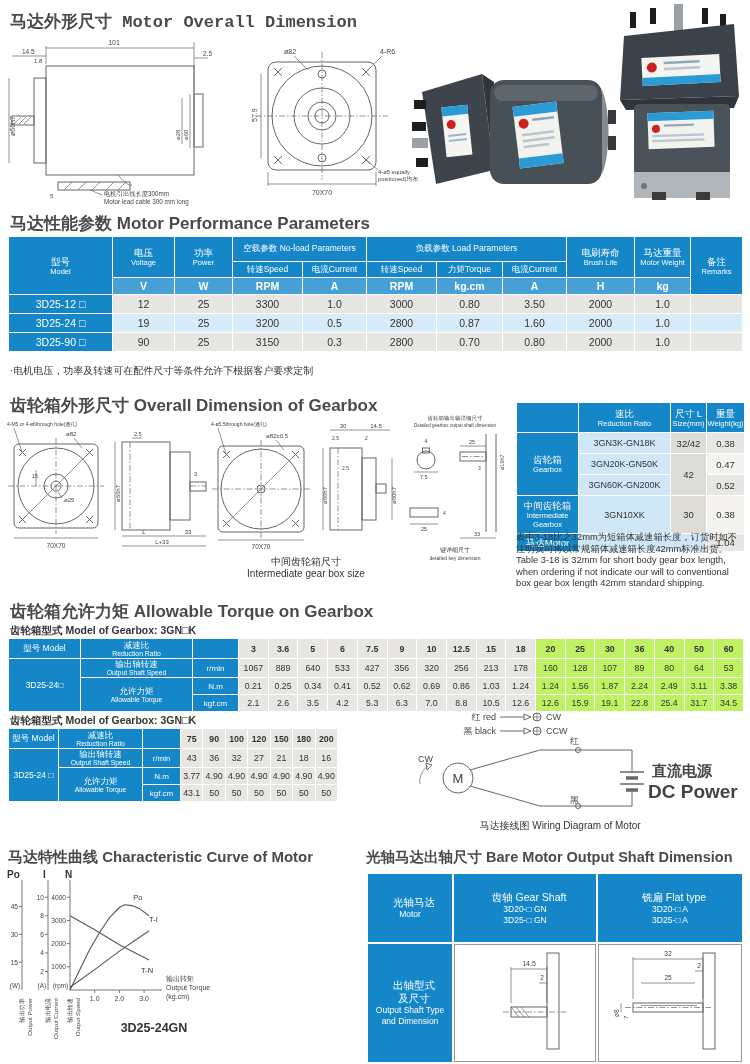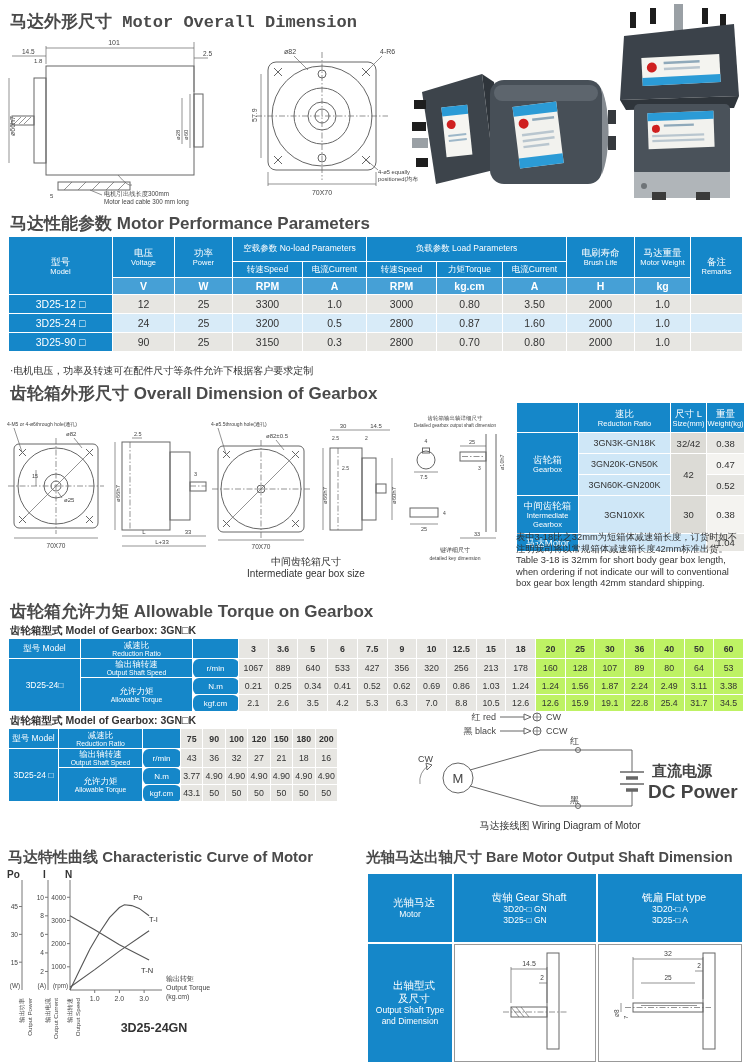--- a/index.html
+++ b/index.html
@@ -24,21 +24,21 @@
   .perf .dr td{height:18px;}
   .model-cell{background:#1587c9;color:#fff;font-size:10px;}
   .r-gray td.val{background:#e7e6e2;margin-left:24px;}
   .r-blue td.val{background:#d8ebf8;}
   .c-gray{background:#e7e6e2;}
   .c-blue{background:#bef264;}
   .tq td{font-size:8.8px;height:16px;}
   .tq .rh{font-weight:bold;}
   .tq .hd .zh{font-size:8.5px;line-height:10px;}
   .tq .hd .en{font-size:6.8px;line-height:8px;}
-  .tq .u{font-size:8px;border-radius:6px;}
+  .tq .u{font-size:8px;}
   
   .gb td{font-size:9px;}
   .gb .ratio{background:#cfe7f7;font-size:9px;}
   .gb .size{background:#dcdbd6;font-size:9.5px;}
   .gb .wA{background:#e7e6e2;font-size:9.5px;}
   .gb .wB{background:#f4f3f0;font-size:9.5px;}
   
   .sh{border-collapse:separate;border-spacing:2px;}
   .sh td{text-align:center;vertical-align:middle;padding:0;}
   .sh td.hd .l1{font-size:10.5px;line-height:13px;padding-left:8px;}
@@ -274,21 +274,21 @@
           <td class="val">1.0</td>
           <td class="val">3000</td>
           <td class="val">0.80</td>
           <td class="val">3.50</td>
           <td class="val">2000</td>
           <td class="val">1.0</td>
           <td class="val after-cells"></td>
     </tr>
     <tr class="dr r-blue">
       <td class="model-cell before-cells">3D25-24 □</td>
-      <td class="val">24</td>
+      <td class="val">19</td>
           <td class="val">25</td>
           <td class="val">3200</td>
           <td class="val">0.5</td>
           <td class="val">2800</td>
           <td class="val">0.87</td>
           <td class="val">1.60</td>
           <td class="val">2000</td>
           <td class="val">1.0</td>
           <td class="val after-cells"></td>
     </tr>
@@ -303,21 +303,21 @@
           <td class="val">0.80</td>
           <td class="val">2000</td>
           <td class="val">1.0</td>
           <td class="val after-cells"></td>
     </tr>
   </tbody>
     </table>
 
   <div class="abs note" style="left:10px;top:364px;">·电机电压，功率及转速可在配件尺寸等条件允许下根据客户要求定制</div>
 
-  <div class="abs sec-title" style="left:10px;top:382px;">齿轮箱外形尺寸 Overall Dimension of Gearbox</div>
+  <div class="abs sec-title" style="left:10px;top:394px;">齿轮箱外形尺寸 Overall Dimension of Gearbox</div>
 
   <svg class="abs draw" style="left:6px;top:418px;" width="104" height="132" viewBox="0 0 104 132">
     <text x="1" y="8" font-size="5">4-M5 or 4-ø6through hole(通孔)</text>
     <line x1="8" y1="10" x2="16" y2="34" class="thin"></line>
     <rect x="8" y="26" width="84" height="84" rx="5"></rect>
     <circle cx="50" cy="68" r="38"></circle>
       <circle cx="50" cy="68" r="12"></circle>
       <circle cx="50" cy="68" r="5"></circle>
     <line x1="2" y1="68" x2="98" y2="68" class="cl"></line>
       <line x1="50" y1="20" x2="50" y2="116" class="cl"></line>

